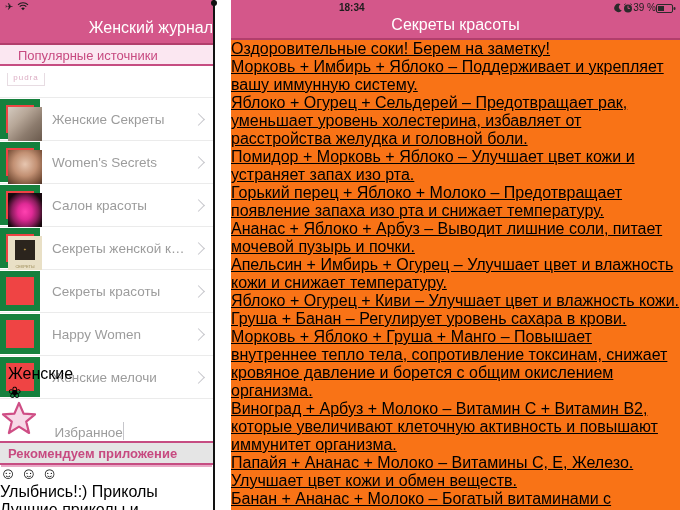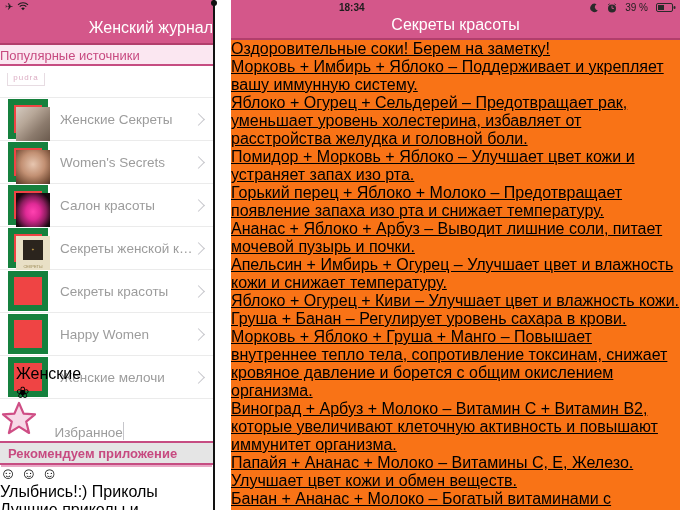--- a/index.html
+++ b/index.html
@@ -12,30 +12,30 @@
   .divider-dot { position:absolute; left:-2px; top:0; width:6px; height:6px; border-radius:50%; background:#121212; }
   .content { position:absolute; left:231px; top:0; right:0; height:510px; background:#f97316; overflow:hidden;text-decoration:underline; }
 
   
   .side-header { height:45px; background:#d4578a; border-bottom:2px solid #b23e6c; position:relative; }
   .side-header .title { position:absolute; left:0; right:0; top:19px; text-align:right; color:#fff; font-size:16px; }
   .status-left { position:absolute; left:5px; top:1px; color:#1d1d1d; font-size:10px; display:flex; align-items:center; gap:4px; }
   .main-header { height:40px; background:#d4578a; border-bottom:2px solid #b23e6c; position:relative; }
   .main-header .title { position:absolute; left:0; right:0; top:16px; text-align:center; color:#fff; font-size:16px; }
   .status-time { position:absolute; left:108px; top:2px; color:#1d1d1d; font-size:10px; font-weight:bold; }
-  .status-right { position:absolute; right:4px; top:2px; display:flex; align-items:center; gap:8px; color:#1d1d1d; font-size:10px; }
-
-  
-  .section-bar { height:21px; background:#fbe7f1; border-bottom:2px solid #c64d82; padding:3px 8px 0 0; color:#c74a80; font-size:13px; }
+  .status-right { position:absolute; right:4px; top:2px; display:flex; align-items:flex-end; gap:0; color:#1d1d1d; font-size:10px; }
+
+  
+  .section-bar { height:21px; background:#fbe7f1; border-bottom:2px solid #c64d82; padding:3px 8px 0 18px; color:#c74a80; font-size:13px; }
   .recommend-bar { height:24px; background:#e5e5e5; border-top:2px solid #c64d82; border-bottom:2px solid #c64d82; padding:3px 8px 0 8px; color:#c74a80; font-size:13px; font-weight:bold; box-shadow:0 3px 0 -1px #e9a9c6; }
 
   
   .partial-row { height:32px; border-bottom:1px solid #ebebeb; padding-left:7px; overflow:hidden; }
   .partial-thumb { display:inline-block; width:38px; height:13px; border:1px solid #e7dce2; border-top:none; text-align:center; font-size:8px; color:#dcaec4; letter-spacing:1px; }
-  .row { height:43px; display:flex; align-items:center; border-bottom:1px solid #ebebeb; padding:0 10px 0 8px; background:#fff;justify-content:center; }
+  .row { height:43px; display:flex; align-items:center; border-bottom:1px solid #ebebeb; padding:0 10px 0 0; background:#fff;justify-content:center; }
   .frame { width:40px; height:40px; background:#ef4444; border:6px solid #15803d; padding:2px; flex:0 0 auto; }
   .thumb { display:block; width:34px; height:34px; position:relative; }
   .row-label { flex:1 1 auto; margin-left:12px; font-size:13.5px; color:#9c9c9c; white-space:nowrap; overflow:hidden; }
   .chev { width:9px; height:9px; border-top:1.5px solid #c6c6cb; border-right:1.5px solid #c6c6cb; transform:rotate(45deg); flex:0 0 auto; }
 
   .t1 { background:linear-gradient(135deg,#d4cabf 0%,#b7a798 35%,#8d7c6e 65%,#6a5a4d 100%); }
   .t2 { background:radial-gradient(circle at 50% 42%,#e7c6b0 0%,#c29073 45%,#7d543c 80%,#4c342a 100%); }
   .t3 { background:radial-gradient(ellipse at 50% 55%,#ff42b0 0%,#e02a96 30%,#8c1d5e 55%,#18090f 80%); }
   .t4 { background:#e9e0c6; }
   .t4-inner { position:absolute; left:7px; top:4px; width:20px; height:20px; background:#2b241d; color:#c9a24a; font-size:4px; text-align:center; line-height:20px; }

